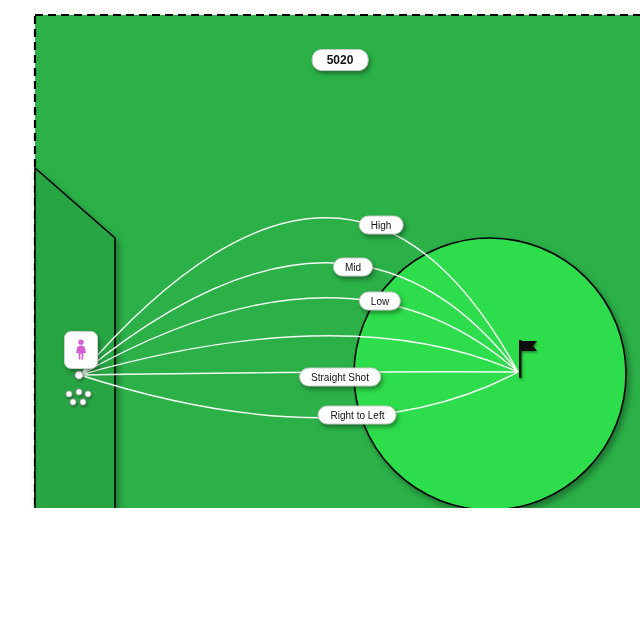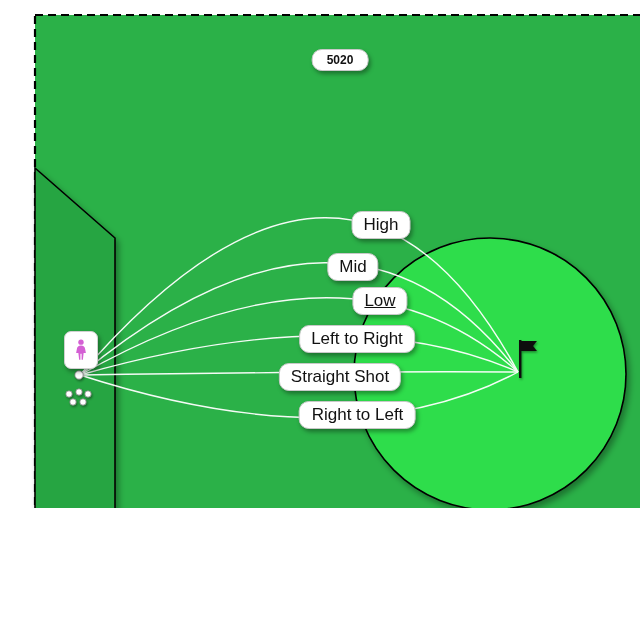--- a/index.html
+++ b/index.html
@@ -12,21 +12,21 @@
     margin-left:20px;
   }
   #scene-svg{position:absolute;left:0;top:0;}
   .pill{
     position:absolute;
     transform:translate(-50%,-50%);
     background:#ffffff;
     border:1px solid #c9c9c9;
     border-radius:10px;
     padding:3px 11px;
-    font-size:17px;
+    font-size:10px;
     color:#111;
     white-space:nowrap;
     box-shadow:2px 3px 4px rgba(0,0,0,0.35);
     cursor:pointer;
     user-select:none;
     z-index:5;
   }
   .pill.static{cursor:default;font-weight:bold;font-size:12px;padding:3px 14px;}
   #player-box{
     position:absolute;
@@ -85,23 +85,22 @@
       <circle cx="63" cy="402" r="3.2"></circle>
     </g>
   </svg>
 
   <div class="pill static" style="left:320px;top:60px;">5020</div>
 
   <div class="pill" style="left:361px;top:225px;">High</div>
 
   <div class="pill" style="left:333px;top:267px;">Mid</div>
 
-  <div class="pill" style="left:360px;top:301px;text-decoration:underline;">Low</div>
+  <div class="pill" style="left:360px;top:301px;">Low</div>
 
-  <div class="pill" style="left:337px;top:339px;">Left to Right</div>
 
   <div class="pill" style="left:320px;top:377px;">Straight Shot</div>
 
   <div class="pill" style="left:337px;top:415px;padding-left:12px;">Right to Left</div>
 
   <div id="player-box">
     <svg width="18" height="24" viewBox="0 0 24 30">
       <g fill="#d45fd4">
         <circle cx="12" cy="4.5" r="3.6"></circle>
         <path d="M12 9 C8.6 9 6.8 11 6.5 13.5 L5.5 19 L8.5 19 L9.5 28 L11.2 28 L11.2 20 L12.8 20 L12.8 28 L14.5 28 L15.5 19 L18.5 19 L17.5 13.5 C17.2 11 15.4 9 12 9 Z"></path>

